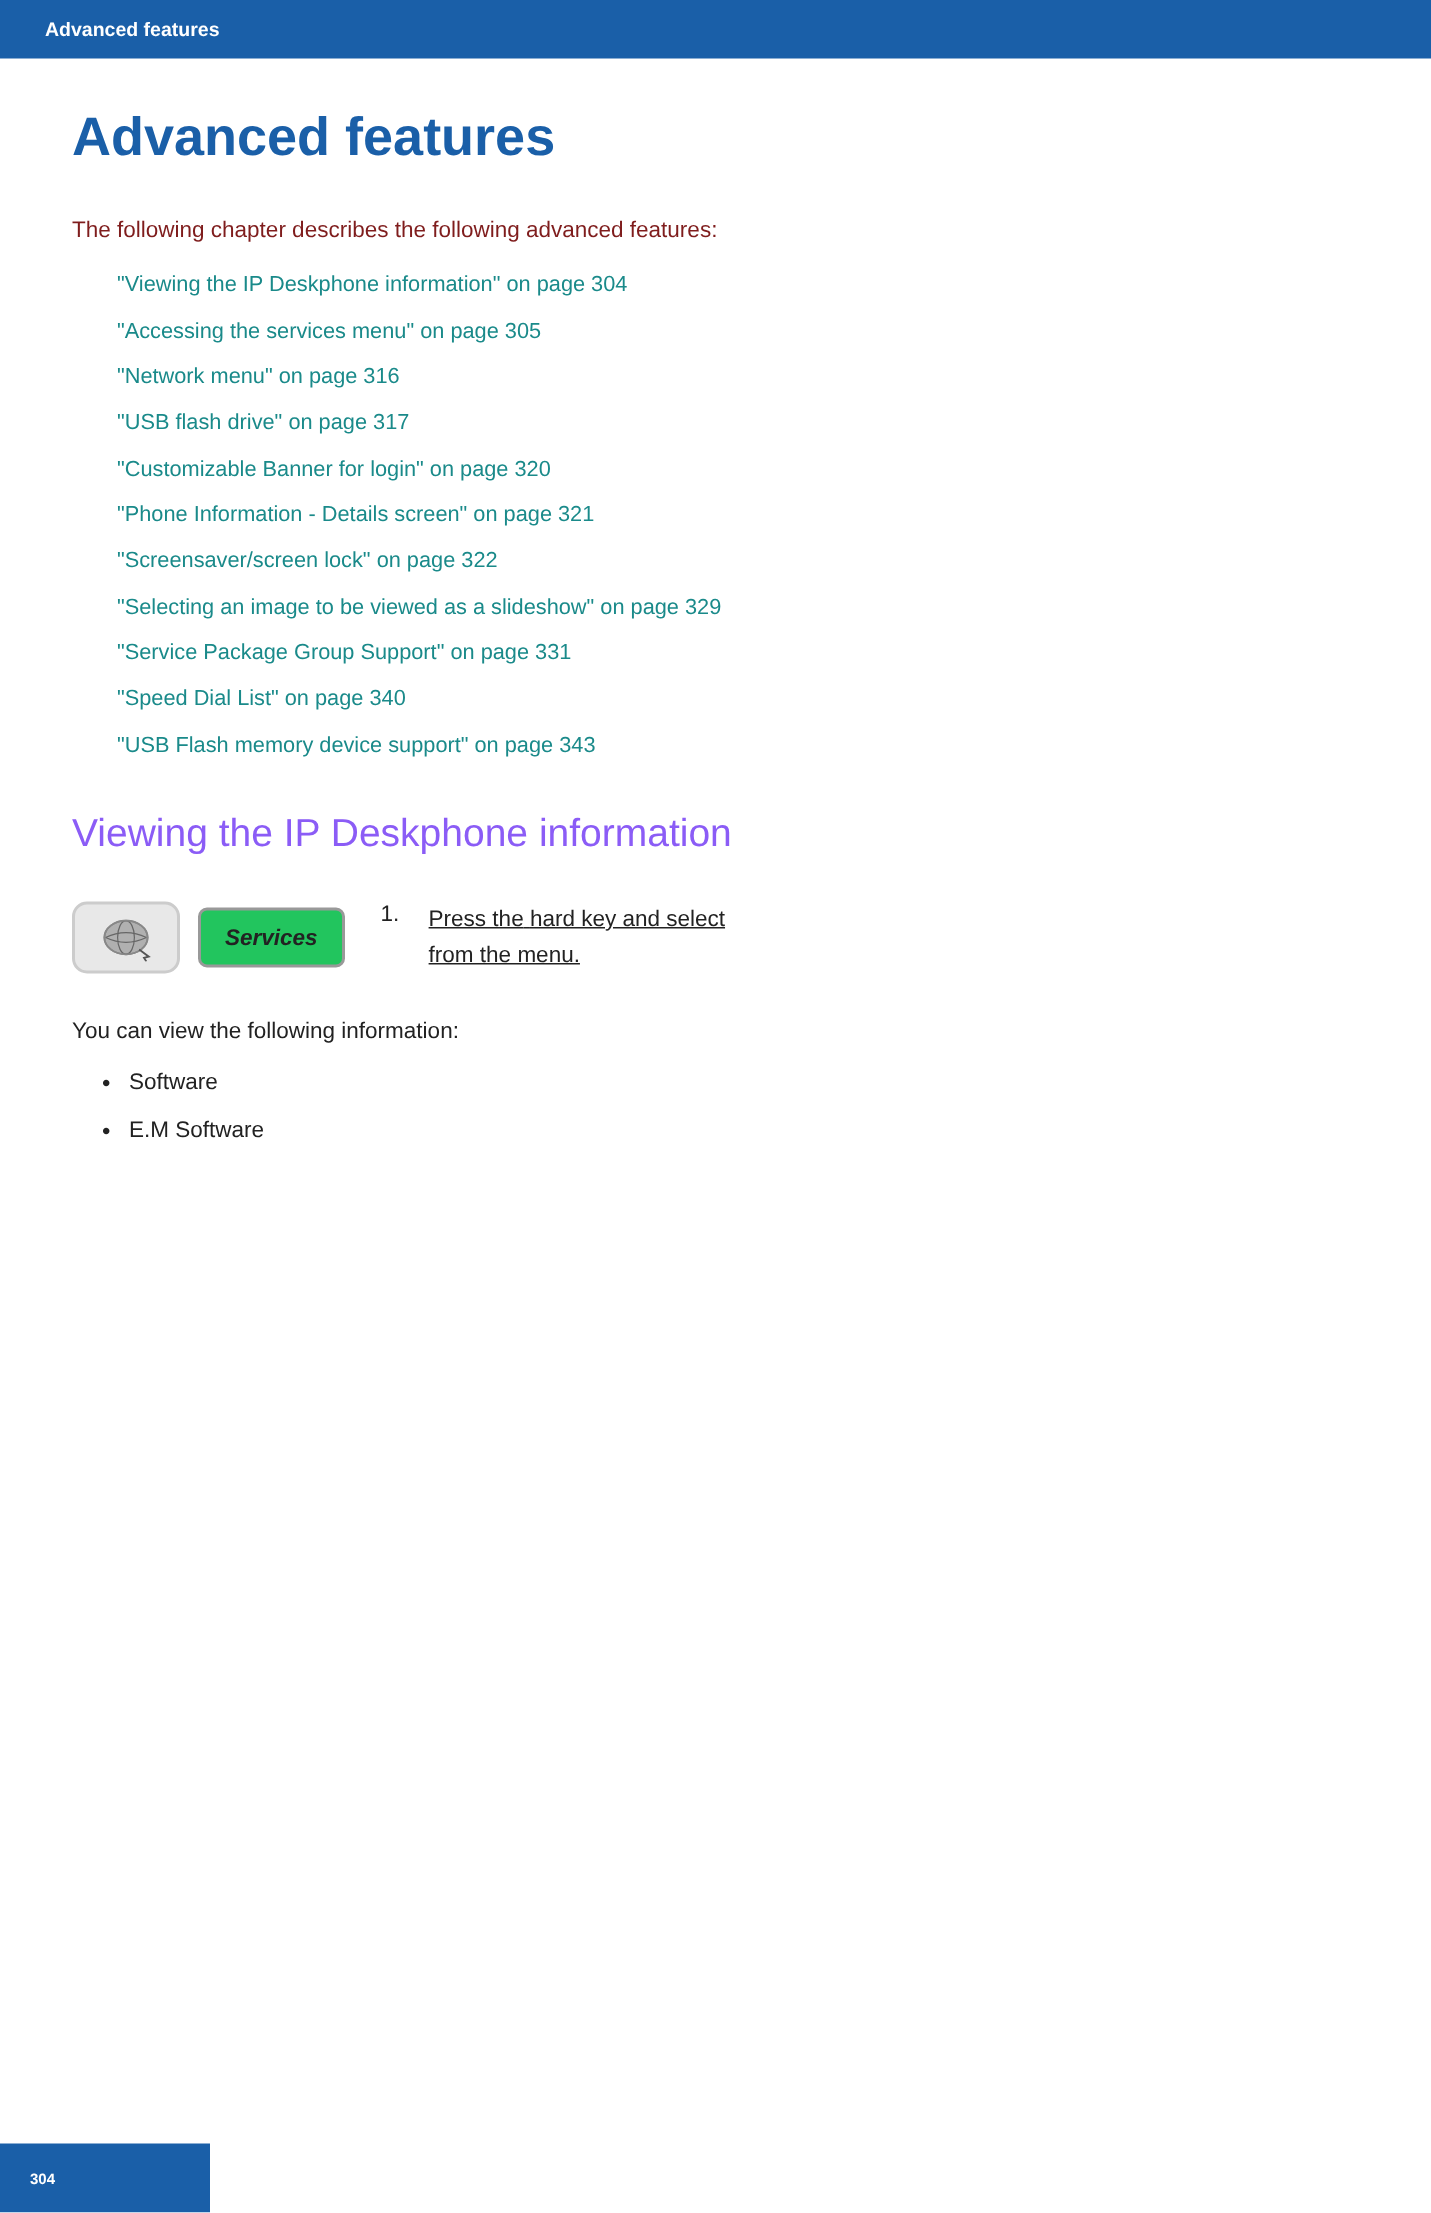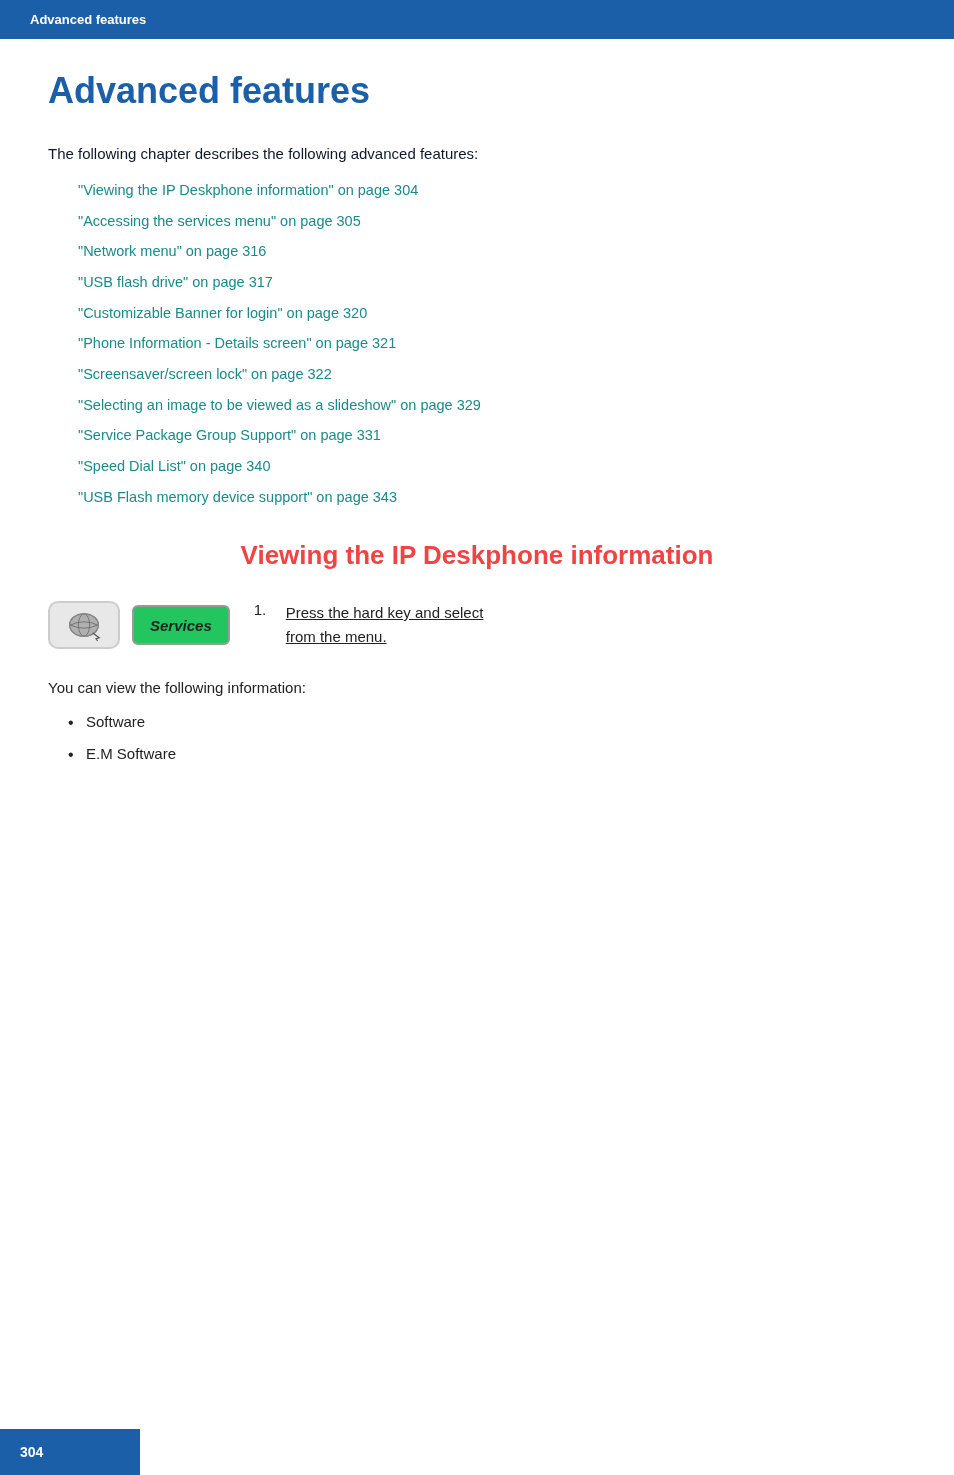--- a/index.html
+++ b/index.html
@@ -34,21 +34,21 @@
       color: #1a5fa8;
       font-size: 36px;
       font-weight: bold;
       margin-bottom: 30px;
       line-height: 1.2;
     }
 
     
     .intro-text {
       font-size: 15px;
-      color: #0f172a;
+      color: #7f1d1d;
       margin-bottom: 12px;
       line-height: 1.6;
     }
 
     
     .toc-list {
       list-style: none;
       padding-left: 30px;
       margin-bottom: 30px;
     }
@@ -57,26 +57,25 @@
     }
     .toc-list li a {
       color: #1a8a8a;
       font-size: 14.5px;
       text-decoration: none;
       line-height: 1.7;
     }
 
     
     .section-title {
-      color: #ef4444;
+      color: #8b5cf6;
       font-size: 26px;
-      font-weight: bold;
+      font-weight: normal;
       margin: 20px 0 24px 0;
       line-height: 1.3;
-      text-align: center;
     }
 
     .section-intro {
       font-size: 15px;
       color: #222;
       margin-bottom: 36px;
       line-height: 1.6;
     }
 
     
@@ -155,21 +154,21 @@
     .page-footer {
       position: absolute;
       bottom: 0;
       left: 0;
       width: 140px;
       background: #1a5fa8;
       padding: 14px 20px;
     }
     .page-footer span {
       color: #ffffff;
-      font-size: 14px;
+      font-size: 10px;
       font-weight: bold;
     }
 
     .step-row {
       display: flex;
       flex-direction: row;
       align-items: flex-start;
       margin-top: 20px;
       gap: 0;
     }

